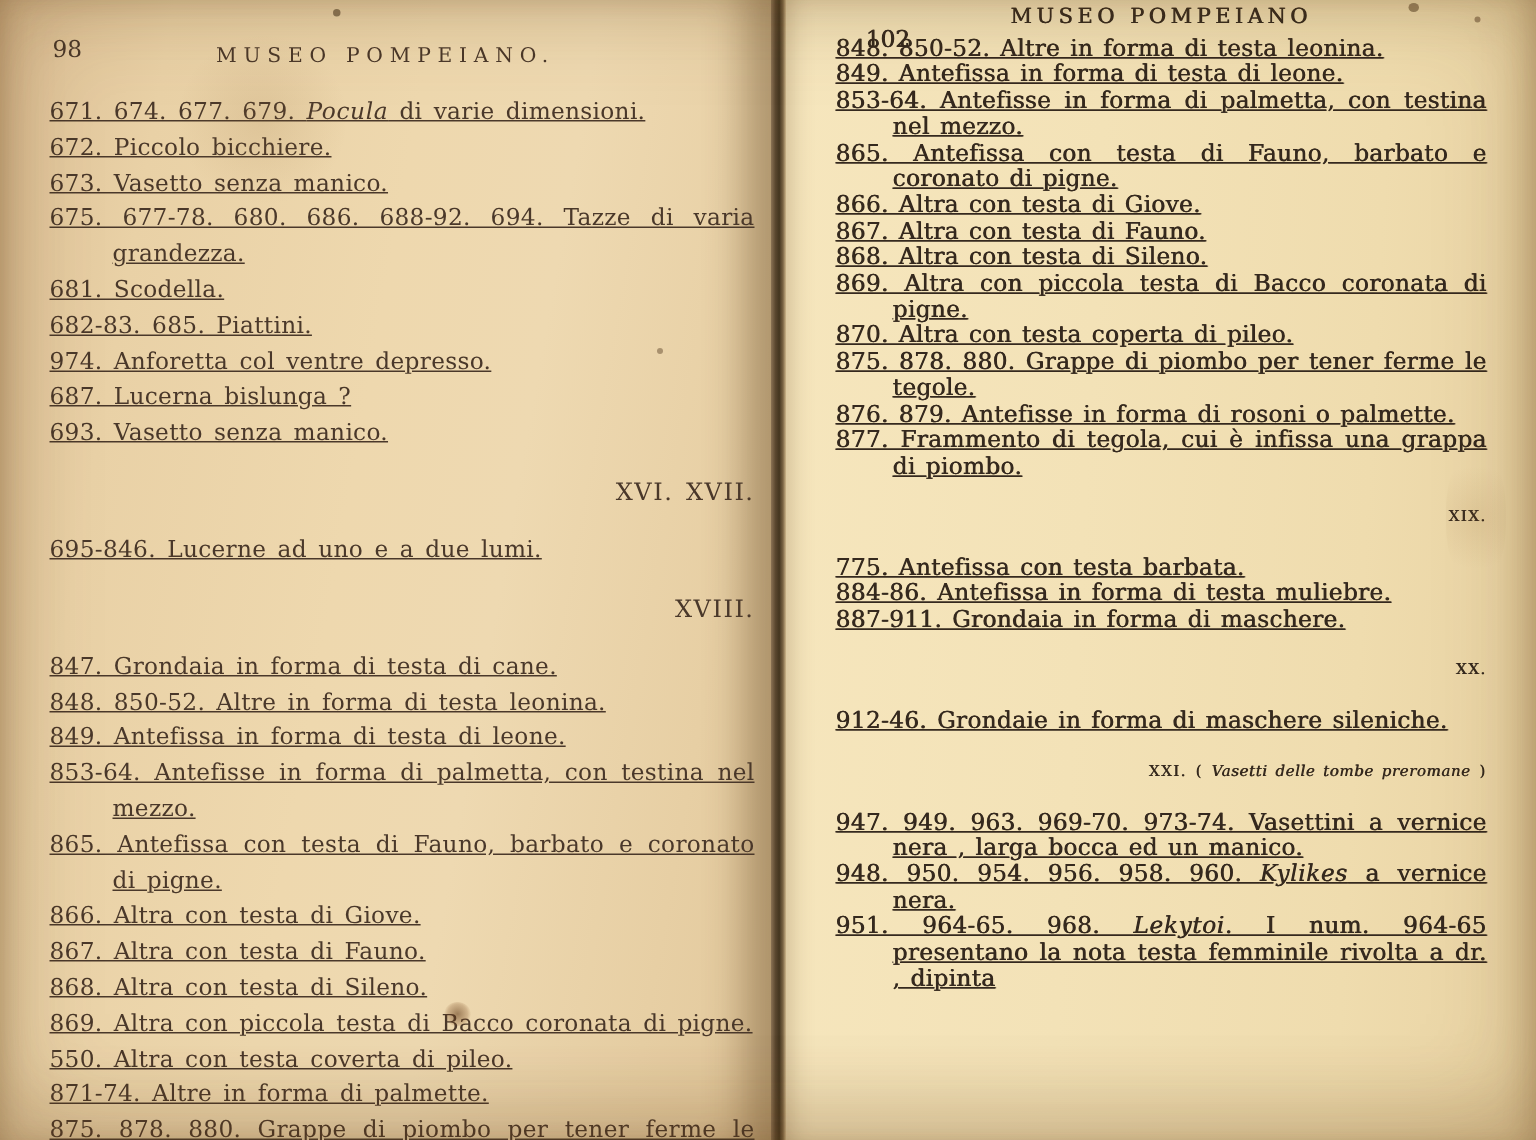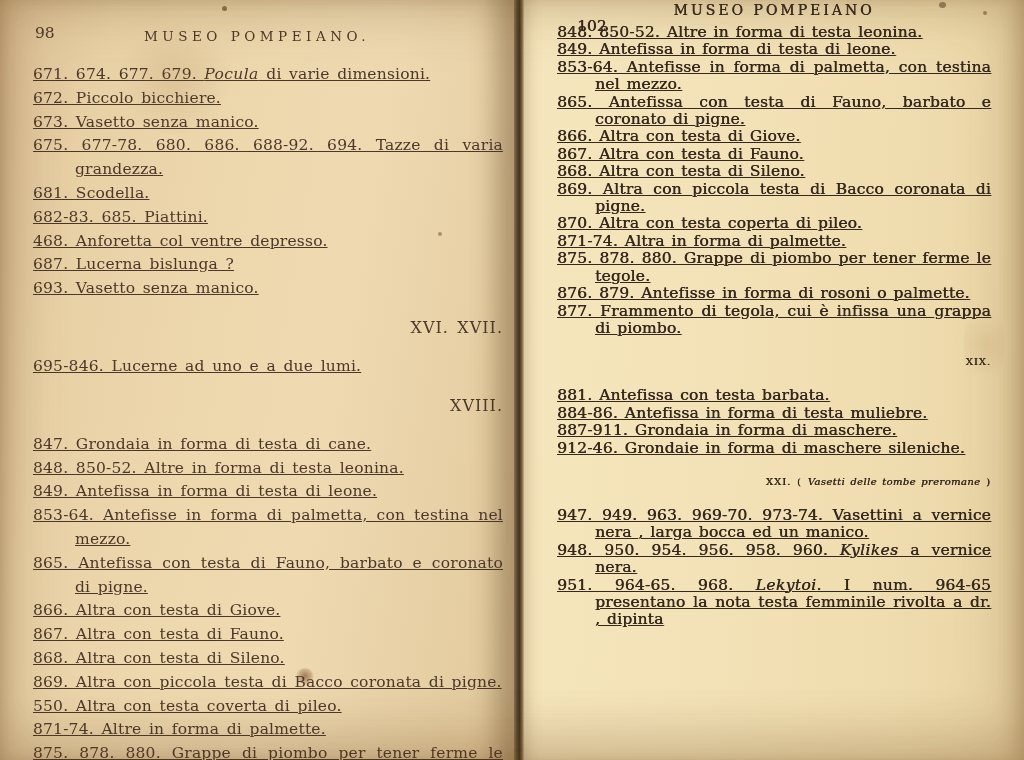--- a/index.html
+++ b/index.html
@@ -75,21 +75,21 @@
       <span class="pagenum">98</span>
       <span class="runtitle">MUSEO POMPEIANO.</span>
     </header>
     <div class="content">
         <p class="item"><span>671. 674. 677. 679. </span><span class="it">Pocula</span><span> di varie dimensioni.</span></p>
         <p class="item"><span>672. Piccolo bicchiere.</span></p>
         <p class="item"><span>673. Vasetto senza manico.</span></p>
         <p class="item"><span>675. 677-78. 680. 686. 688-92. 694. Tazze di varia grandezza.</span></p>
         <p class="item"><span>681. Scodella.</span></p>
         <p class="item"><span>682-83. 685. Piattini.</span></p>
-        <p class="item"><span>468. Anforetta col ventre depresso.</span></p>
+        <p class="item"><span>974. Anforetta col ventre depresso.</span></p>
         <p class="item"><span>687. Lucerna bislunga ?</span></p>
         <p class="item"><span>693. Vasetto senza manico.</span></p>
         <div class="heading"><span>XVI. XVII.</span></div>
         <p class="item"><span>695-846. Lucerne ad uno e a due lumi.</span></p>
         <div class="heading"><span>XVIII.</span></div>
         <p class="item"><span>847. Grondaia in forma di testa di cane.</span></p>
         <p class="item"><span>848. 850-52. Altre in forma di testa leonina.</span></p>
         <p class="item"><span>849. Antefissa in forma di testa di leone.</span></p>
         <p class="item"><span>853-64. Antefisse in forma di palmetta, con testina nel mezzo.</span></p>
         <p class="item"><span>865. Antefissa con testa di Fauno, barbato e coronato di pigne.</span></p>
@@ -117,28 +117,28 @@
     <div class="content">
         <p class="item"><span>848. 850-52. Altre in forma di testa leonina.</span></p>
         <p class="item"><span>849. Antefissa in forma di testa di leone.</span></p>
         <p class="item"><span>853-64. Antefisse in forma di palmetta, con testina nel mezzo.</span></p>
         <p class="item"><span>865. Antefissa con testa di Fauno, barbato e coronato di pigne.</span></p>
         <p class="item"><span>866. Altra con testa di Giove.</span></p>
         <p class="item"><span>867. Altra con testa di Fauno.</span></p>
         <p class="item"><span>868. Altra con testa di Sileno.</span></p>
         <p class="item"><span>869. Altra con piccola testa di Bacco coronata di pigne.</span></p>
         <p class="item"><span>870. Altra con testa coperta di pileo.</span></p>
-        <p class="item"><span>871-74. Altra in forma di palmette.</span></p>
         <p class="item"><span>875. 878. 880. Grappe di piombo per tener ferme le tegole.</span></p>
         <p class="item"><span>876. 879. Antefisse in forma di rosoni o palmette.</span></p>
         <p class="item"><span>877. Frammento di tegola, cui è infissa una grappa di piombo.</span></p>
         <div class="heading"><span>XIX.</span></div>
-        <p class="item"><span>881. Antefissa con testa barbata.</span></p>
+        <p class="item"><span>775. Antefissa con testa barbata.</span></p>
         <p class="item"><span>884-86. Antefissa in forma di testa muliebre.</span></p>
         <p class="item"><span>887-911. Grondaia in forma di maschere.</span></p>
+        <div class="heading"><span>XX.</span></div>
         <p class="item"><span>912-46. Grondaie in forma di maschere sileniche.</span></p>
         <div class="heading"><span>XXI. ( </span><span class="it">Vasetti delle tombe preromane</span><span> )</span></div>
         <p class="item"><span>947. 949. 963. 969-70. 973-74. Vasettini a vernice nera , larga bocca ed un manico.</span></p>
         <p class="item"><span>948. 950. 954. 956. 958. 960. </span><span class="it">Kylikes</span><span> a vernice nera.</span></p>
         <p class="item"><span>951. 964-65. 968. </span><span class="it">Lekytoi</span><span>. I num. 964-65 presentano la nota testa femminile rivolta a dr. , dipinta</span></p>
       </div>
   </article>
 
   <div class="stain st-dot-b"></div>
   <div class="stain st-dot-c"></div>

